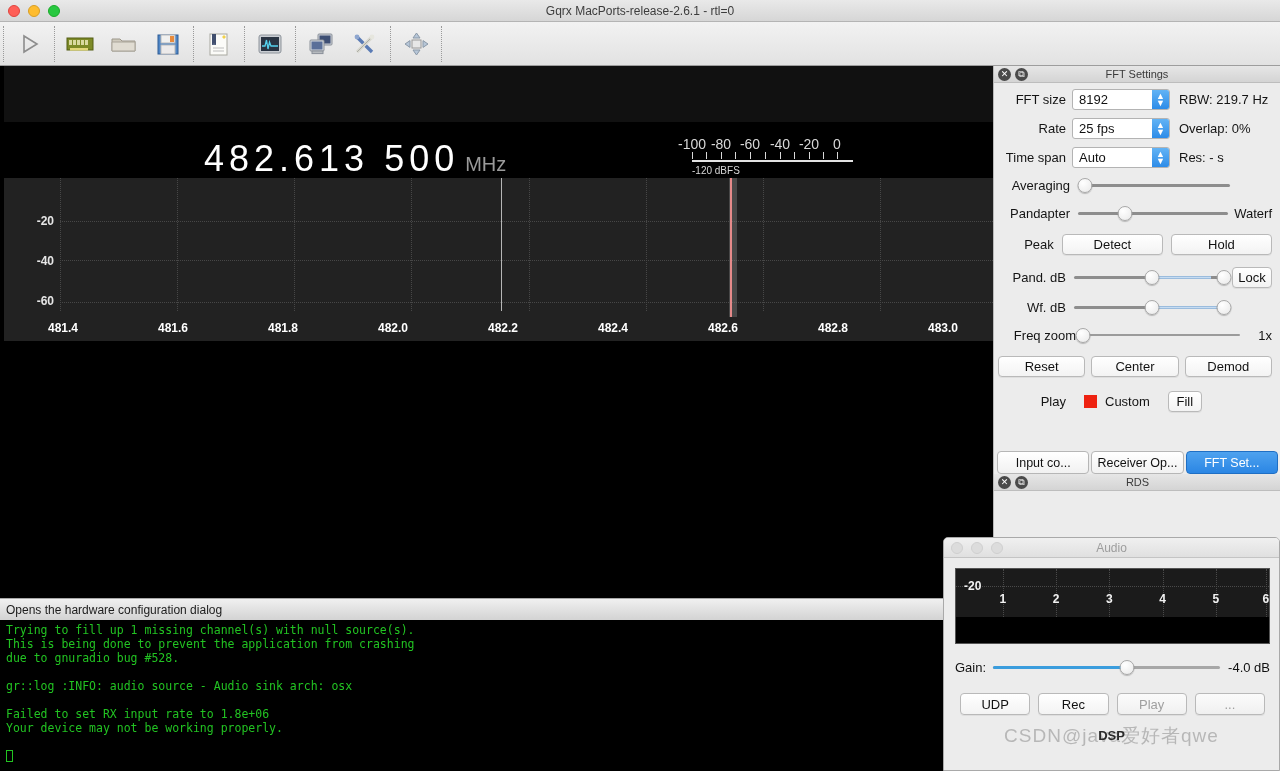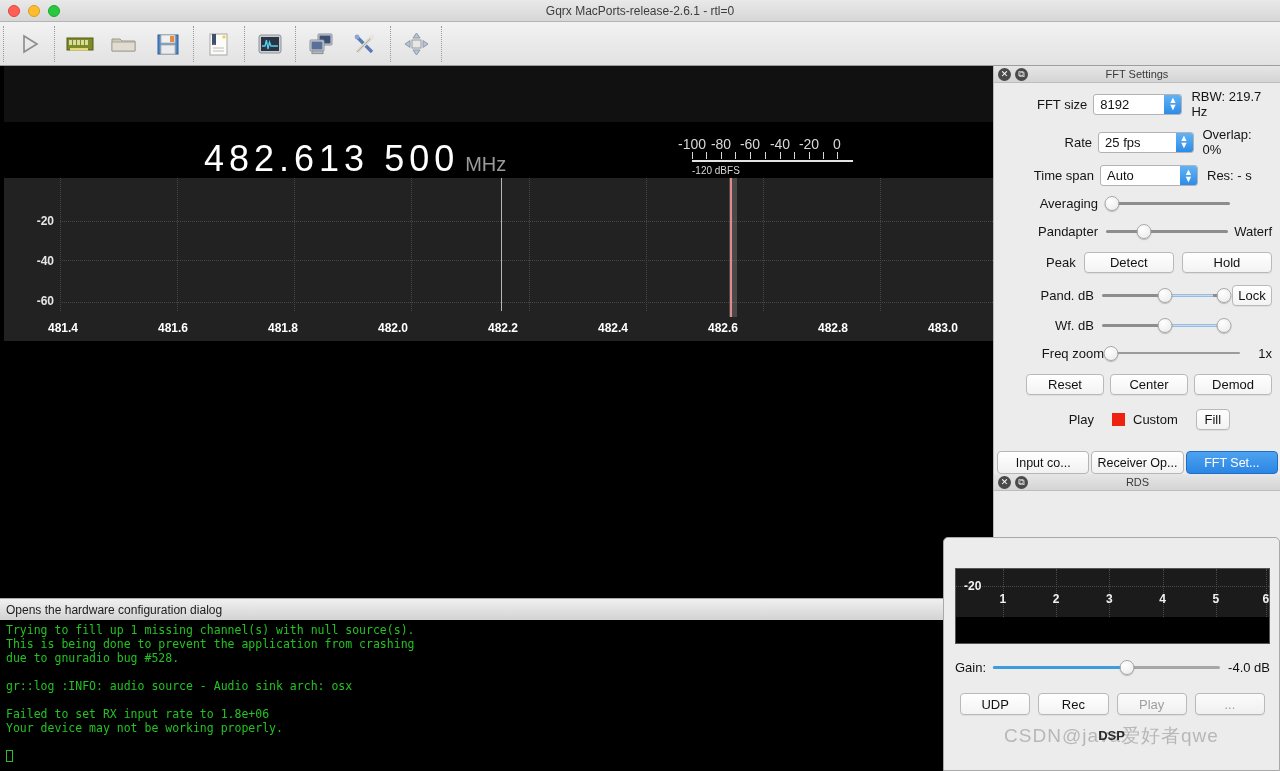--- a/index.html
+++ b/index.html
@@ -134,21 +134,21 @@
     position: relative; height: 17px; background: linear-gradient(#e6e6e6,#d4d4d4);
     border-bottom: 1px solid #bdbdbd;
     font-size: 11px; color: #3a3a3a; text-align: center; line-height: 17px;
   }
   .dock-btns { position: absolute; left: 4px; top: 2px; display: flex; gap: 4px; }
   .dock-btn {
     width: 13px; height: 13px; border-radius: 50%;
     background: #4a4a4a; color: #fff; font-size: 9px;
     display: flex; align-items: center; justify-content: center; line-height: 1;
   }
-  .dock-body { padding: 6px 8px 0 4px; margin-left: 28px; }
+  .dock-body { padding: 6px 8px 0 4px; }
 
   .row { display: flex; align-items: center; margin-bottom: 8px; }
   .row-label { font-size: 13px; color: #141414; text-align: right; }
   .combo {
     position: relative; height: 21px; background: #fff;
     border: 1px solid #b3b3b3; border-radius: 3px;
     font-size: 13px; color: #111; line-height: 20px; padding-left: 6px;
   }
   .combo .arrows {
     position: absolute; right: 0; top: 0; width: 17px; height: 19px;
@@ -564,20 +564,28 @@
         <div class="dock-btns">
           <span class="dock-btn">✕</span>
           <span class="dock-btn">⧉</span>
         </div>
         <span>RDS</span>
       </div>
     </div>
   </div>
 
   <div class="audio-win">
+    <div class="audio-title">
+      <div class="audio-tl">
+        <i></i>
+        <i></i>
+        <i></i>
+      </div>
+      <span>Audio</span>
+    </div>
 
     <div class="audio-plot">
       <div class="ah" style="top:23%"></div>
       <div class="ag" style="left:15%"></div>
       <div class="ag" style="left:32%"></div>
       <div class="ag" style="left:49%"></div>
       <div class="ag" style="left:66%"></div>
       <div class="ag" style="left:83%"></div>
       <div class="ag" style="left:99%"></div>
       <div class="audio-y" style="top:23%">-20</div>

